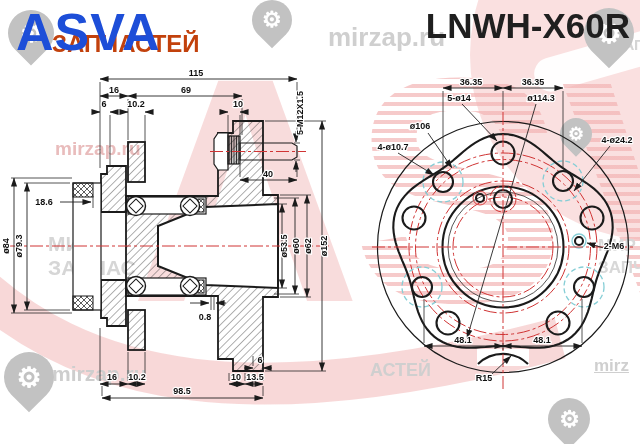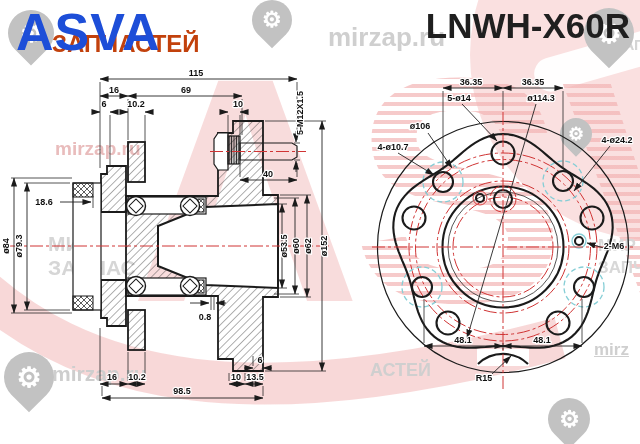--- a/index.html
+++ b/index.html
@@ -58,21 +58,21 @@
       <div class="wm-text" style="left: 52px; top: 30px; font-size: 24px; color: #c2410c;">ЗАПЧАСТЕЙ</div>
       <div class="wm-text" style="left: 328px; top: 22px; font-size: 26px; color: rgb(207, 207, 207);">mirzap.ru</div>
       <div class="wm-text" style="left: 614px; top: 36px; font-size: 15px; color: rgb(212, 212, 212);">ЗАПЧ</div>
       <div class="wm-text" style="left: 55px; top: 138px; font-size: 19px; color: rgb(233, 188, 188);">mirzap.ru</div>
       <div class="wm-text" style="left: 48px; top: 232px; font-size: 21px; color: rgb(214, 214, 214);">МИР</div>
       <div class="wm-text" style="left: 48px; top: 256px; font-size: 21px; color: rgb(214, 214, 214);">ЗАПЧАС</div>
       <div class="wm-text" style="left: 598px; top: 236px; font-size: 17px; color: rgb(216, 216, 216);">МИР</div>
       <div class="wm-text" style="left: 598px; top: 258px; font-size: 17px; color: rgb(216, 216, 216);">ЗАПЧ</div>
       <div class="wm-text" style="left: 52px; top: 362px; font-size: 21px; color: rgb(206, 206, 206);">mirzap.ru</div>
       <div class="wm-text" style="left: 370px; top: 360px; font-size: 18px; color: rgb(207, 207, 207);">АСТЕЙ</div>
-      <div class="wm-text" style="left: 594px; top: 340px; font-size: 17px; color: rgb(207, 207, 207); text-decoration: underline;">mirz</div>
+      <div class="wm-text" style="left: 594px; top: 356px; font-size: 17px; color: rgb(207, 207, 207); text-decoration: underline;">mirz</div>
     </div>
 <div id="wmpins">
       <div class="wm-pin" style="left: 8px; top: 10px; width: 46px; height: 46px;">
         <div class="drop">
           <span class="gear" style="font-size:25px">⚙</span>
         </div>
       </div>
       <div class="wm-pin" style="left: 252px; top: 0px; width: 40px; height: 40px;">
         <div class="drop">
           <span class="gear" style="font-size:22px">⚙</span>

